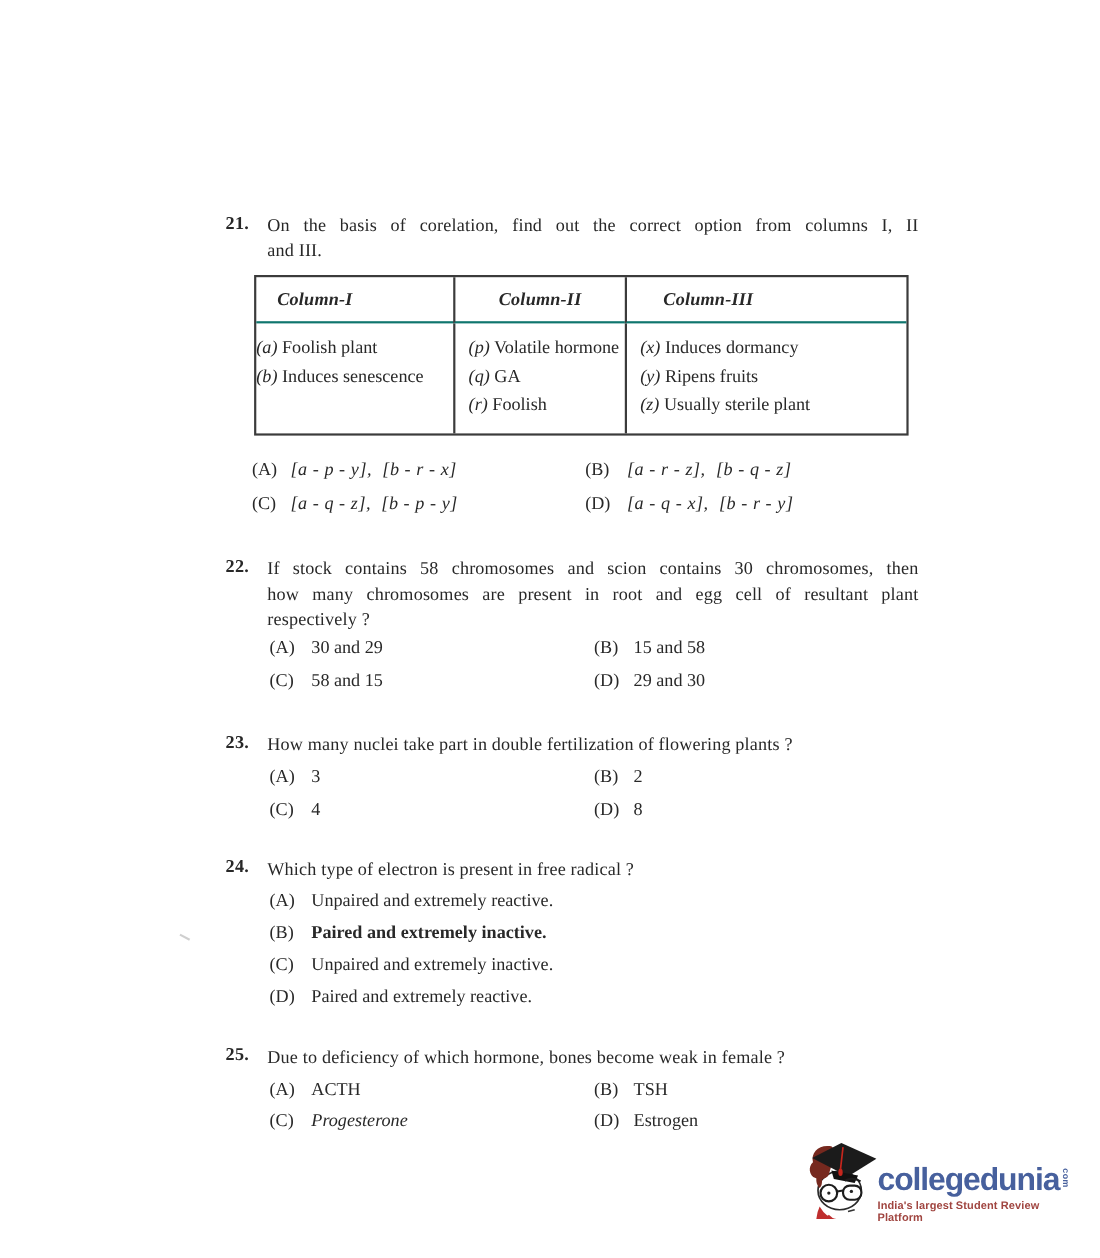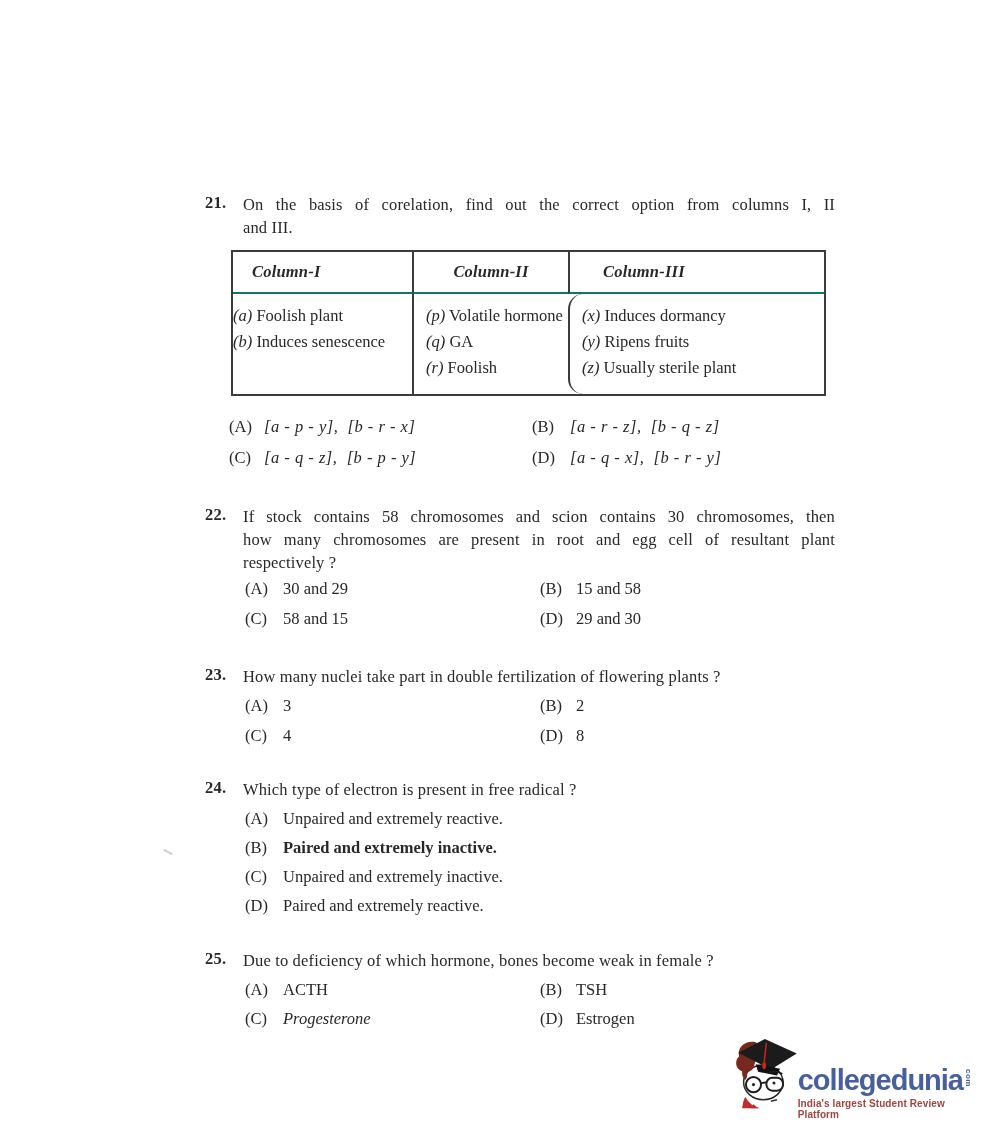--- a/index.html
+++ b/index.html
@@ -21,25 +21,25 @@
   .ctable .cell{border-left:2px solid #3b3b3b;box-sizing:border-box;}
   .ctable .cell.first{border-left:none;}
   .ctable .hcell{border-bottom:2px solid #0f766e;font-weight:bold;font-style:italic;
                  display:flex;align-items:center;letter-spacing:.2px;}
   .h1{padding-left:19px;}
   .h2{justify-content:center;}
   .h3{padding-left:33px;}
   .bcell{padding-top:9px;line-height:26px;}
   .b1{padding-left:0;}
   .b2{padding-left:12px;}
-  .b3{padding-left:12px;border-radius:15px;}
+  .b3{padding-left:12px;}
   .tag{font-style:italic;}
 
   
-  .logo{position:absolute;left:733px;top:1028px;width:240px;height:92px;display:flex;align-items:flex-end;}
+  .logo{position:absolute;left:733px;top:1028px;width:240px;height:92px;display:flex;align-items:center;}
   .logo-txt{margin-left:1px;padding-top:22px;font-family:"Liberation Sans", sans-serif;}
   .brand-row{display:flex;align-items:flex-start;}
   .brand{font-size:29px;font-weight:bold;letter-spacing:-1px;line-height:30px;}
   .tld{writing-mode:vertical-rl;font-size:8px;font-weight:bold;margin-left:1px;margin-top:4px;letter-spacing:.5px;}
   .tagline{font-size:10px;font-weight:bold;margin-top:3px;letter-spacing:.1px;}
 
   .scanmark{position:absolute;left:163px;top:851px;width:10px;height:2px;background:#cfcfcf;transform:rotate(28deg);}
 </style>
 </head>
 <body>

